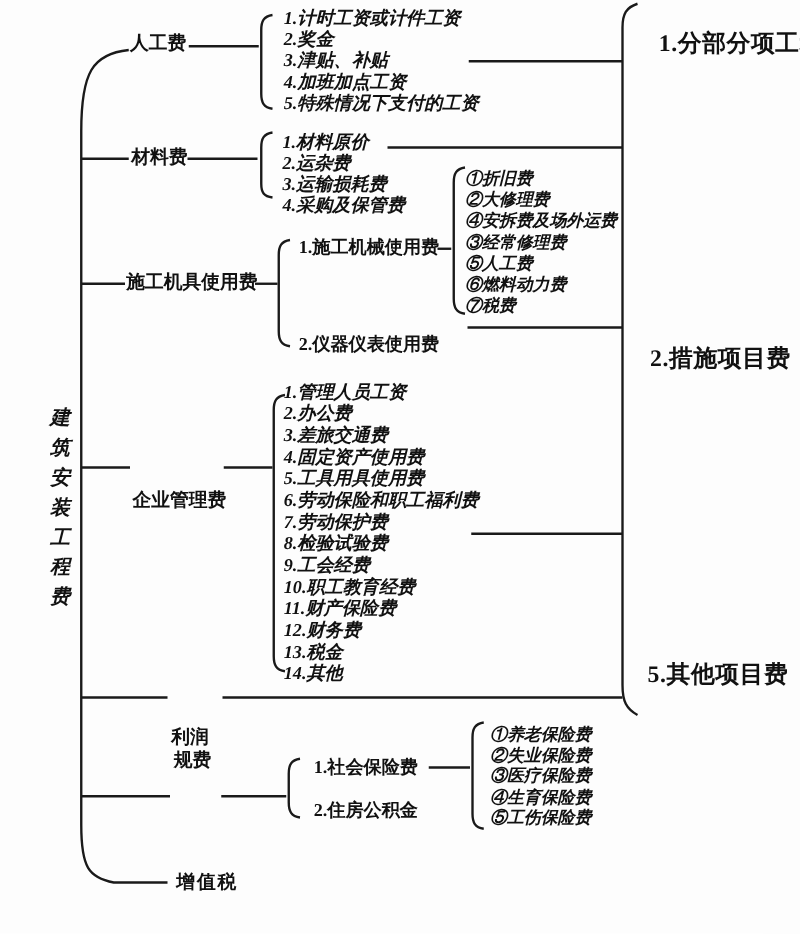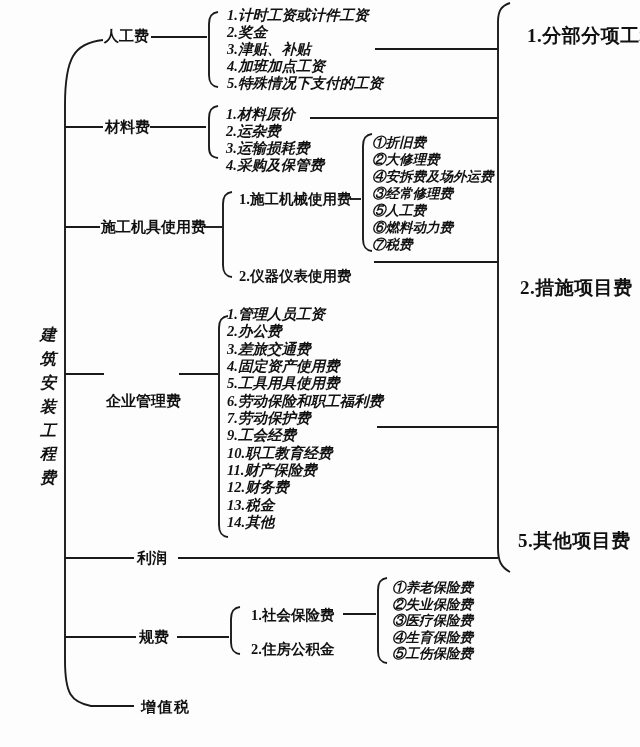--- a/index.html
+++ b/index.html
@@ -69,22 +69,22 @@
       <div>装</div>
       <div>工</div>
       <div>程</div>
       <div>费</div>
     </div>
 
   <div class="lbl" style="left:104px; top:36px;">人工费</div>
   <div class="lbl" style="left:105px; top:127px;">材料费</div>
   <div class="lbl" style="left:101px; top:227px;">施工机具使用费</div>
   <div class="lbl" style="left:106px; top:374px;margin-top:27px;">企业管理费</div>
-  <div class="lbl" style="left:137px; top:558px;text-align:center;">利润</div>
-  <div class="lbl" style="left:139px; top:637px;">规费</div>
+  <div class="lbl" style="left:137px; top:591px;text-align:center;">利润</div>
+  <div class="lbl" style="left:139px; top:609px;">规费</div>
   <div class="lbl sp" style="left:141px; top:707px;">增值税</div>
 
   <div class="list" style="left:227px; top:6.5px; --lh:17px;">
       <div>1.计时工资或计件工资</div>
       <div>2.奖金</div>
       <div>3.津贴、补贴</div>
       <div>4.加班加点工资</div>
       <div>5.特殊情况下支付的工资</div>
     </div>
 
@@ -108,20 +108,21 @@
     </div>
 
   <div class="list" style="left:227px; top:306px; --lh:17.35px;">
       <div>1.管理人员工资</div>
       <div>2.办公费</div>
       <div>3.差旅交通费</div>
       <div>4.固定资产使用费</div>
       <div>5.工具用具使用费</div>
       <div>6.劳动保险和职工福利费</div>
       <div>7.劳动保护费</div>
+      <div>8.检验试验费</div>
       <div>9.工会经费</div>
       <div>10.职工教育经费</div>
       <div>11.财产保险费</div>
       <div>12.财务费</div>
       <div>13.税金</div>
       <div>14.其他</div>
     </div>
 
   <div class="lbl sm" style="left:251px; top:615px;">1.社会保险费</div>
   <div class="lbl sm" style="left:251px; top:649px;">2.住房公积金</div>

